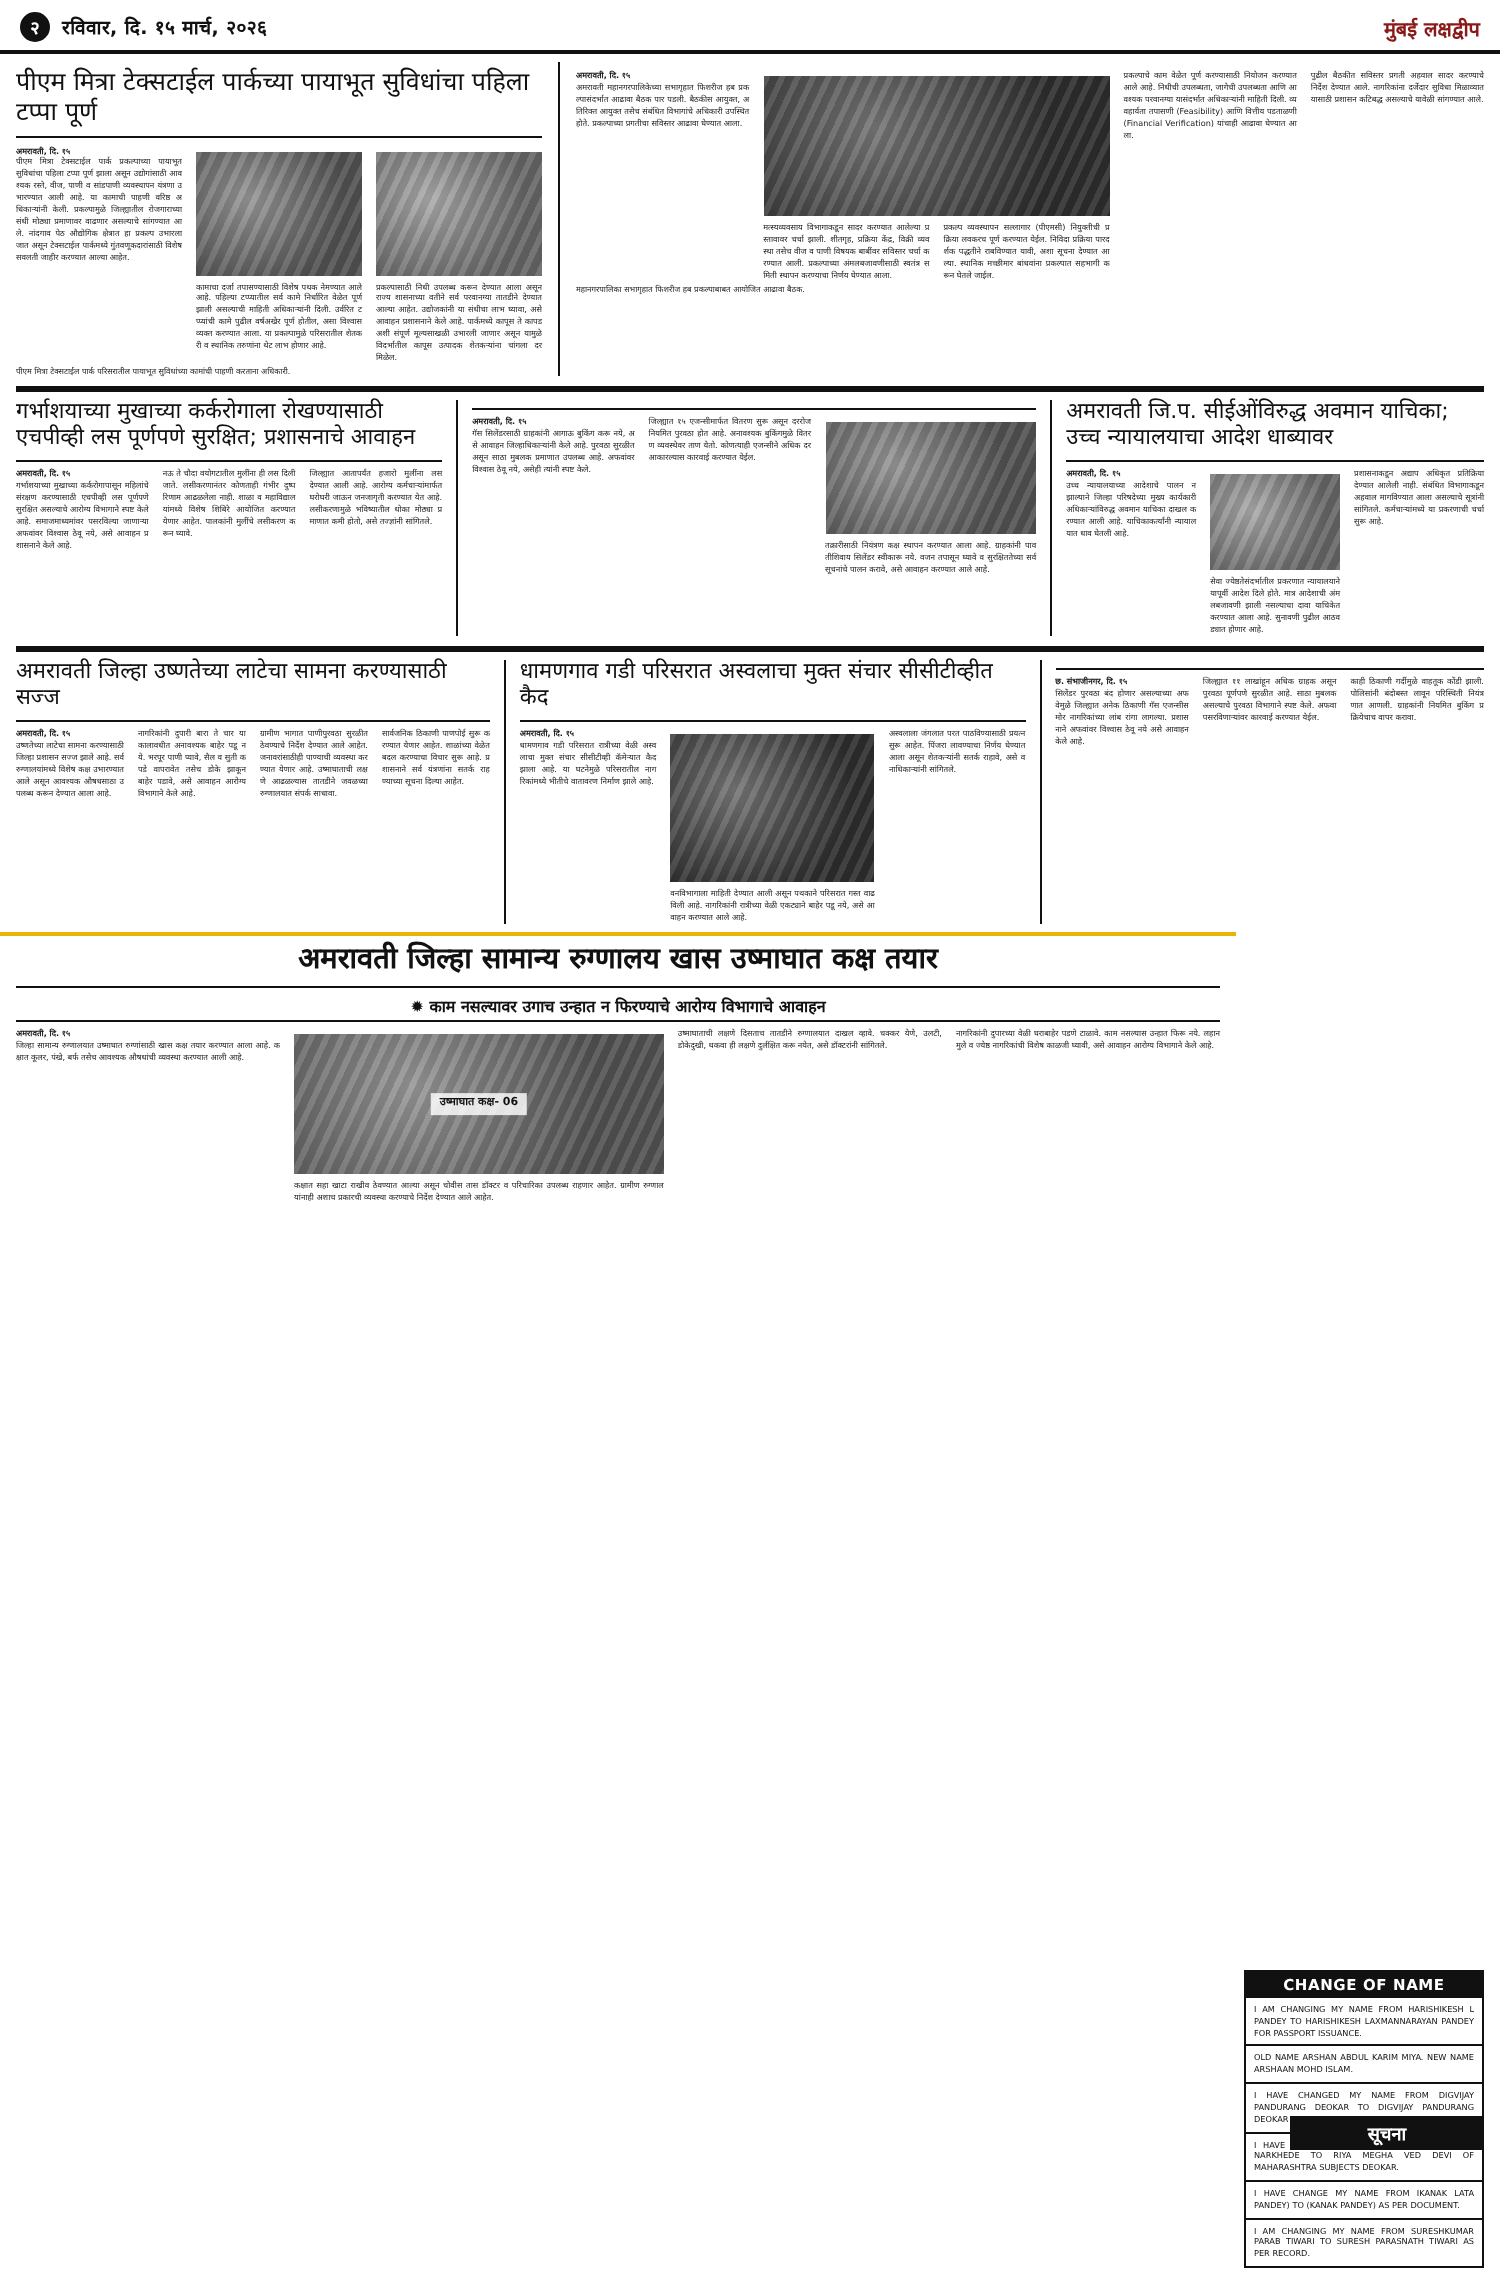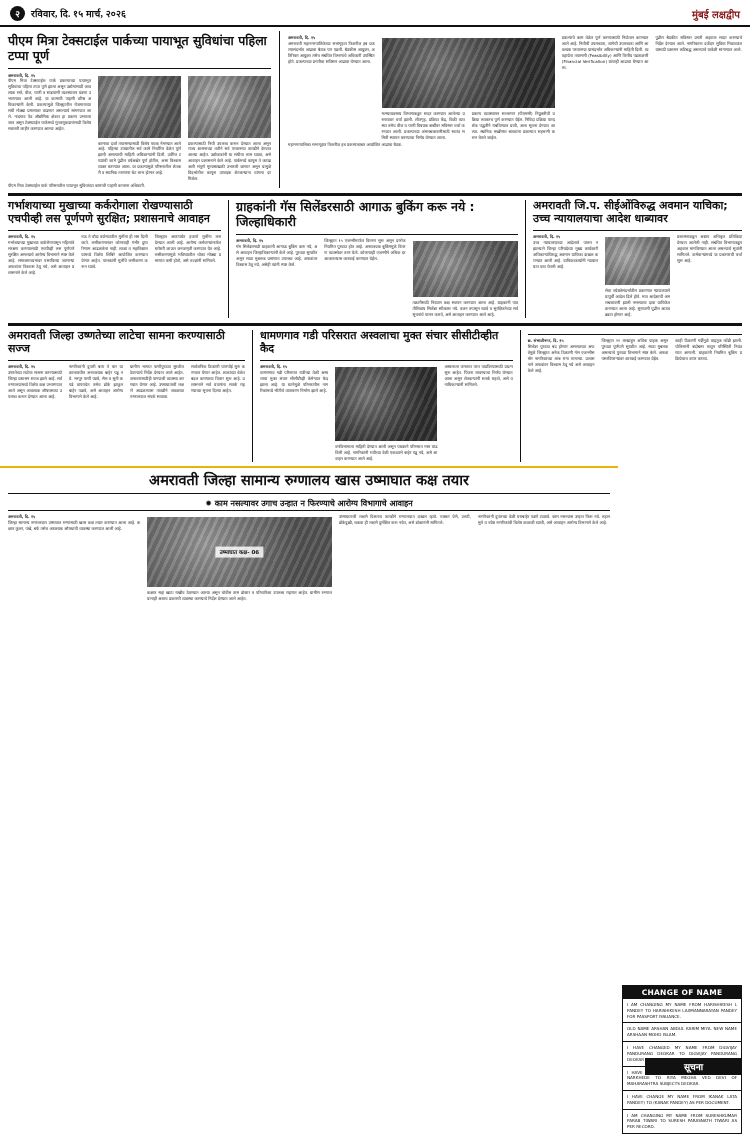--- a/index.html
+++ b/index.html
@@ -3,24 +3,24 @@
 <meta charset="utf-8">
 <style>
   html,body{margin:0;padding:0;background:#fff;}
   body{width:750px;height:1148px;font-family:"DejaVu Sans","Liberation Sans",sans-serif;color:#111;overflow:hidden;}
   .page{position:relative;width:750px;height:1148px;background:#fff;padding:0;box-sizing:border-box;}
 
   
   .masthead{display:flex;align-items:center;justify-content:space-between;padding:6px 10px 4px 10px;border-bottom:2px solid #111;}
   .mh-left{display:flex;align-items:center;gap:6px;}
   .mh-logo{width:15px;height:15px;border-radius:50%;background:#111;color:#fff;font-size:9px;display:flex;align-items:center;justify-content:center;font-weight:bold;}
-  .mh-date{font-size:9.5px;font-weight:bold;letter-spacing:.2px;font-family:Liberation Serif, serif;}
+  .mh-date{font-size:9.5px;font-weight:bold;letter-spacing:.2px;}
   .mh-right{font-size:10px;font-weight:bold;color:#8a1a1a;}
   .thin{border-top:1px solid #111;}
-  .hl{font-weight:bold;line-height:1.18;}
+  .hl{font-weight:normal;line-height:1.18;}
   .sec{padding:0 8px;box-sizing:border-box;}
   .cols{display:flex;gap:7px;}
   .col{flex:1;}
   .body{font-size:4.05px;line-height:1.48;text-align:justify;color:#1a1a1a;word-break:break-all;}
   .lead{font-weight:bold;}
   .photo{background:#6e6e6e;position:relative;overflow:hidden;margin:3px 0;}
   .photo.dark{background:#3e3e3e;}
   .photo.mid{background:#8a8a8a;}
   .photo::after{content:"";position:absolute;inset:0;background:
      repeating-linear-gradient(115deg, rgba(255,255,255,.09) 0 3px, rgba(0,0,0,.10) 3px 7px),
@@ -132,21 +132,20 @@
           <div class="col">
               <div class="body">नऊ ते चौदा वयोगटातील मुलींना ही लस दिली जाते. लसीकरणानंतर कोणताही गंभीर दुष्परिणाम आढळलेला नाही. शाळा व महाविद्यालयांमध्ये विशेष शिबिरे आयोजित करण्यात येणार आहेत. पालकांनी मुलींचे लसीकरण करून घ्यावे.</div>
             </div>
           <div class="col">
               <div class="body">जिल्ह्यात आतापर्यंत हजारो मुलींना लस देण्यात आली आहे. आरोग्य कर्मचाऱ्यांमार्फत घरोघरी जाऊन जनजागृती करण्यात येत आहे. लसीकरणामुळे भविष्यातील धोका मोठ्या प्रमाणात कमी होतो, असे तज्ज्ञांनी सांगितले.</div>
             </div>
         </div>
       </div>
 
       <div class="col" style="flex:1.35;border-left:1px solid #111;padding-left:7px;">
-        <div class="hl h-mid">ग्राहकांनी गॅस सिलेंडरसाठी आगाऊ बुकिंग करू नये : जिल्हाधिकारी</div>
         <div class="thin" style="margin:4px 0 3px 0;"></div>
         <div class="cols">
           <div class="col">
             <div class="body lead">अमरावती, दि. १५</div>
             <div class="body">गॅस सिलेंडरसाठी ग्राहकांनी आगाऊ बुकिंग करू नये, असे आवाहन जिल्हाधिकाऱ्यांनी केले आहे. पुरवठा सुरळीत असून साठा मुबलक प्रमाणात उपलब्ध आहे. अफवांवर विश्वास ठेवू नये, असेही त्यांनी स्पष्ट केले.</div>
           </div>
           <div class="col">
               <div class="body">जिल्ह्यात १५ एजन्सीमार्फत वितरण सुरू असून दररोज नियमित पुरवठा होत आहे. अनावश्यक बुकिंगमुळे वितरण व्यवस्थेवर ताण येतो. कोणत्याही एजन्सीने अधिक दर आकारल्यास कारवाई करण्यात येईल.</div>
             </div>
           <div class="col" style="flex:1.3;">

